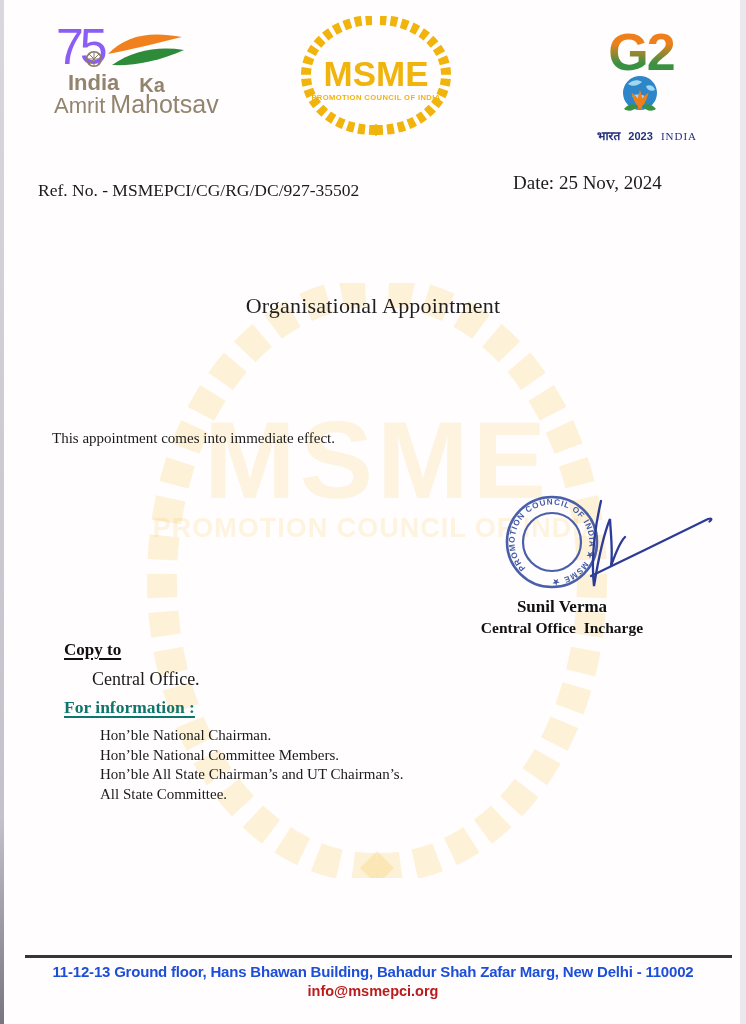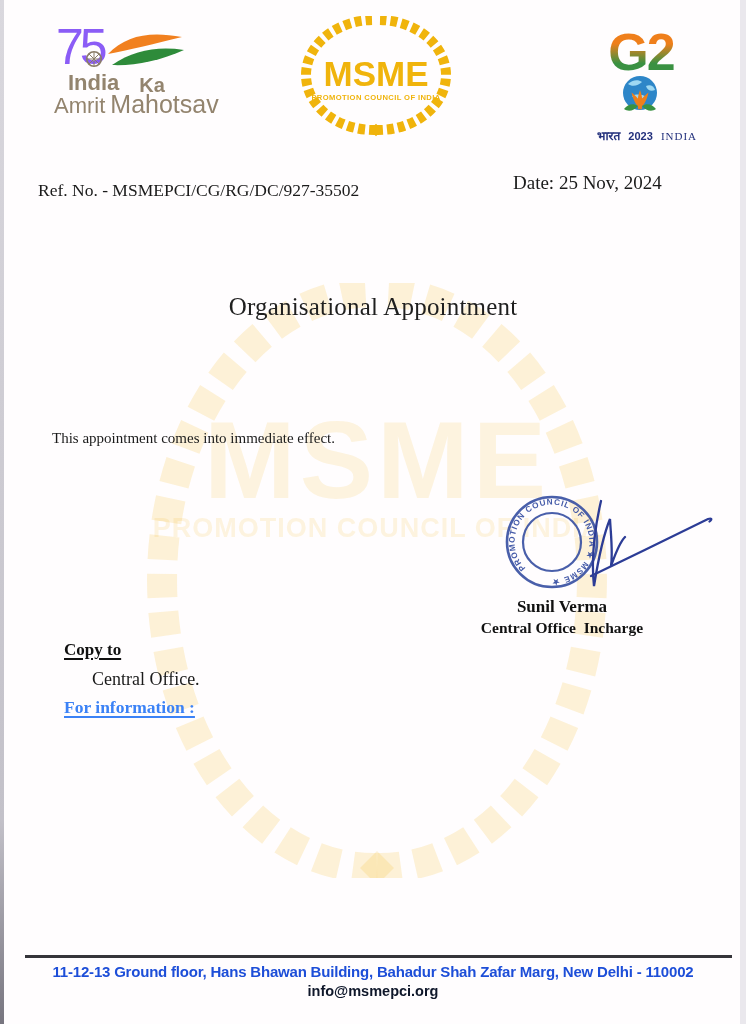--- a/index.html
+++ b/index.html
@@ -35,42 +35,42 @@
   .g20-tagline{margin-top:9px;padding-left:36px;font-size:11px;color:#23307c;white-space:nowrap;}
   .g20-hindi{font-family:"DejaVu Sans",sans-serif;font-weight:700;font-size:12px;border-bottom:0;}
   .g20-year{margin-left:5px;font-weight:600;}
   .g20-country{margin-left:5px;font-family:"Liberation Serif",serif;letter-spacing:1px;}
 
   
   .ref-no{left:38px;top:168px;font-size:17.5px;margin-top:12px;}
   .date{left:513px;top:172px;font-size:19px;}
 
   
-  .title{left:0;top:293px;width:100%;text-align:center;font-size:25px;letter-spacing:.2px;color:#1f1f1f;}
+  .title{left:0;top:293px;width:100%;text-align:center;font-size:22px;letter-spacing:.2px;color:#1f1f1f;}
   .para1{left:52px;top:361px;width:664px;font-size:15px;line-height:19.5px;text-align:justify;}
   .para2{left:52px;top:430px;font-size:15px;text-align:right;}
 
   
   .watermark{left:142px;top:283px;width:470px;height:595px;pointer-events:none;}
 
   
   .stamp-sign{left:480px;top:485px;width:250px;height:122px;}
   .sign-name{left:462px;top:597px;width:200px;text-align:center;font-weight:bold;font-size:17px;color:#111;}
   .sign-role{left:438px;top:619px;width:248px;text-align:center;font-weight:bold;font-size:15.5px;color:#111;white-space:pre;}
 
   
   .copy-heading{left:64px;top:640px;font-size:17px;font-weight:bold;text-decoration:underline;text-decoration-thickness:2px;text-underline-offset:3px;color:#111;text-align:right;}
   .copy-item{left:92px;top:669px;font-size:18px;}
-  .fi-heading{left:64px;top:697px;font-size:17.5px;font-weight:bold;text-decoration:underline;text-decoration-thickness:2px;text-underline-offset:3px;color:#3b82f6;}
+  .fi-heading{left:64px;top:697px;font-size:17.5px;font-weight:bold;text-decoration:underline;text-decoration-thickness:2px;text-underline-offset:3px;color:#0f766e;}
   .fi-list{left:100px;top:726px;font-size:15px;line-height:19.6px;}
 
   
   .footer-line{left:25px;top:955px;width:707px;height:2.5px;background:#35353a;}
   .footer-address{left:0;top:963px;width:100%;text-align:center;font-family:"Liberation Sans",sans-serif;font-size:15px;font-weight:600;letter-spacing:-.2px;color:#1d4ed8;}
-  .footer-email{left:0;top:983px;width:100%;text-align:center;font-family:"Liberation Sans",sans-serif;font-size:14.5px;font-weight:700;color:#0f172a;}
+  .footer-email{left:0;top:983px;width:100%;text-align:center;font-family:"Liberation Sans",sans-serif;font-size:14.5px;font-weight:700;color:#b91c1c;}
 </style>
 </head>
 <body>
 
 <div class="page">
 
   <div class="abs edge-left"></div>
   <div class="abs edge-right"></div>
 
   <div class="abs watermark">
@@ -168,18 +168,24 @@
       </g>
     </svg>
   </div>
   <div class="abs sign-name">Sunil Verma</div>
   <div class="abs sign-role">Central Office  Incharge</div>
 
   <div class="abs copy-heading">Copy to</div>
   <div class="abs copy-item">Central Office.</div>
 
   <div class="abs fi-heading">For information :</div>
+  <div class="abs fi-list">
+    <div>Hon’ble National Chairman.</div>
+    <div>Hon’ble National Committee Members.</div>
+    <div>Hon’ble All State Chairman’s and UT Chairman’s.</div>
+    <div>All State Committee.</div>
+  </div>
 
   <div class="abs footer-line"></div>
   <div class="abs footer-address">11-12-13 Ground floor, Hans Bhawan Building, Bahadur Shah Zafar Marg, New Delhi - 110002</div>
   <div class="abs footer-email">info@msmepci.org</div>
 
 </div>
 
 </body></html>

